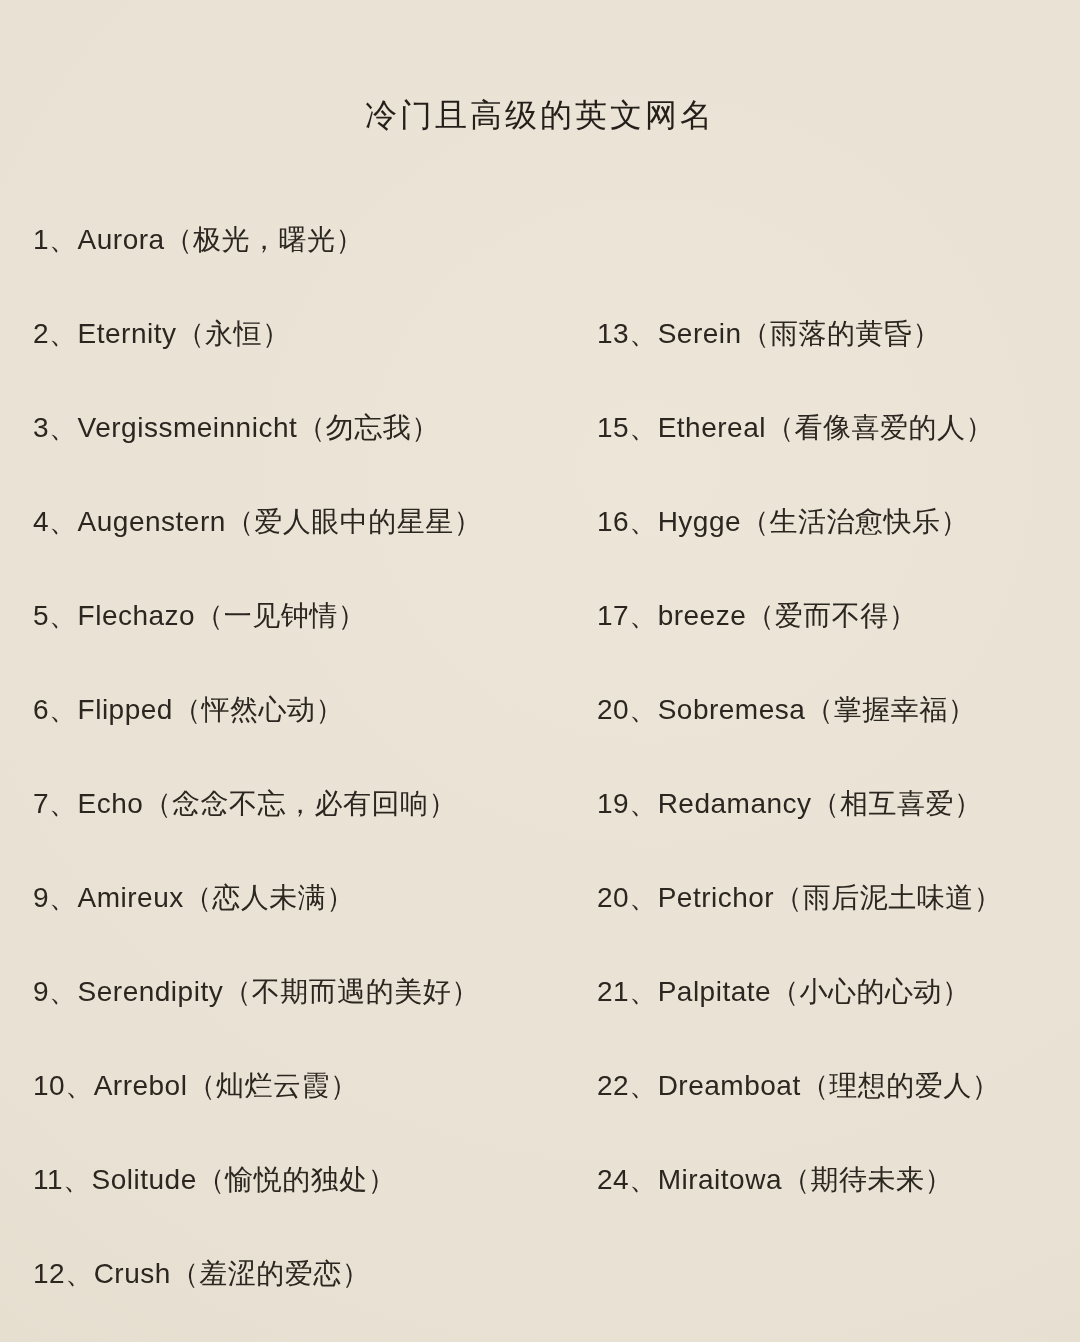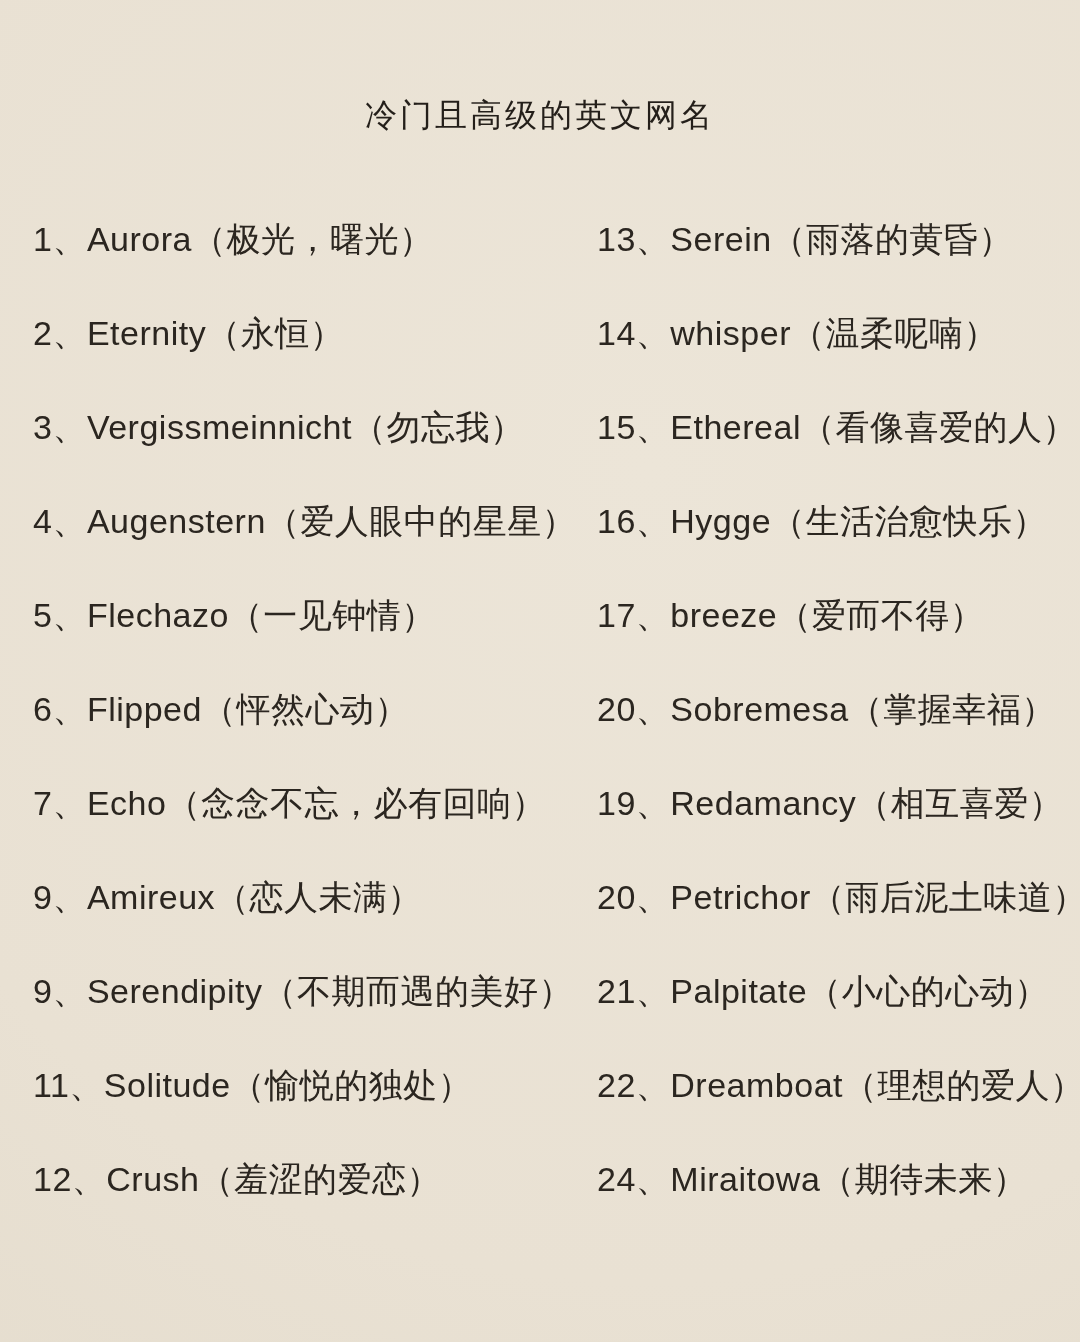--- a/index.html
+++ b/index.html
@@ -45,21 +45,21 @@
   }
   .col-right {
     flex: 1;
     padding-left: 32px;
     justify-content: center;
   }
   .item {
     height: 94px;
     display: flex;
     align-items: center;
-    font-size: 34px;
+    font-size: 28px;
     font-weight: 500;
     letter-spacing: 0.5px;
     white-space: nowrap;
     color: #2b2620;
   }
 </style>
 </head>
 <body>
 
 <div class="page-title">冷门且高级的英文网名</div>
@@ -68,26 +68,26 @@
   <div class="col col-left">
     <div class="item">1、Aurora（极光，曙光）</div>
     <div class="item">2、Eternity（永恒）</div>
     <div class="item">3、Vergissmeinnicht（勿忘我）</div>
     <div class="item">4、Augenstern（爱人眼中的星星）</div>
     <div class="item">5、Flechazo（一见钟情）</div>
     <div class="item">6、Flipped（怦然心动）</div>
     <div class="item">7、Echo（念念不忘，必有回响）</div>
     <div class="item">9、Amireux（恋人未满）</div>
     <div class="item">9、Serendipity（不期而遇的美好）</div>
+    <div class="item">10、Arrebol（灿烂云霞）</div>
     <div class="item">11、Solitude（愉悦的独处）</div>
     <div class="item">12、Crush（羞涩的爱恋）</div>
   </div>
   <div class="col col-right">
     <div class="item">13、Serein（雨落的黄昏）</div>
-    <div class="item">14、whisper（温柔呢喃）</div>
     <div class="item">15、Ethereal（看像喜爱的人）</div>
     <div class="item">16、Hygge（生活治愈快乐）</div>
     <div class="item">17、breeze（爱而不得）</div>
     <div class="item">20、Sobremesa（掌握幸福）</div>
     <div class="item">19、Redamancy（相互喜爱）</div>
     <div class="item">20、Petrichor（雨后泥土味道）</div>
     <div class="item">21、Palpitate（小心的心动）</div>
     <div class="item">22、Dreamboat（理想的爱人）</div>
     <div class="item">24、Miraitowa（期待未来）</div>
   </div>

